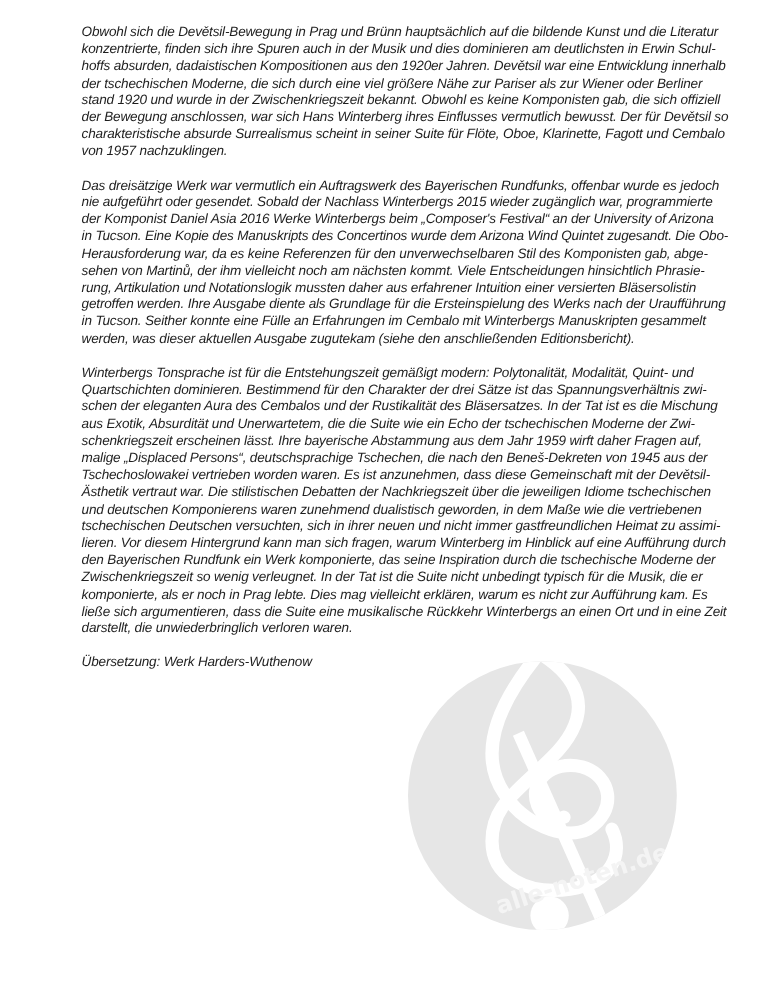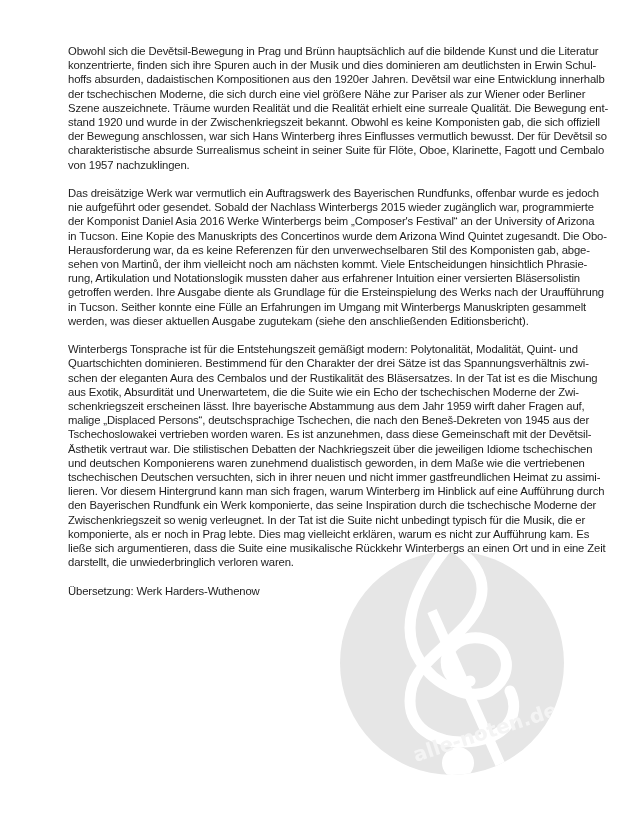--- a/index.html
+++ b/index.html
@@ -7,22 +7,22 @@
     width: 640px; height: 839px; background: #ffffff; position: relative; overflow: hidden;
     font-family: "Liberation Sans", "DejaVu Sans", sans-serif;
     color: #1e1e1e;
   }
   .watermark {
     position: absolute; left: 340px; top: 551px; width: 224px; height: 224px;
     border-radius: 50%; background: #e6e6e6; overflow: hidden;
   }
   .watermark svg { position: absolute; left: 0; top: 0; }
   .page {
-    position: absolute; left: 68px; top: 44px; width: 508px;
-    font-size: 11.3px; line-height: 14.2px; letter-spacing: -0.15px;
+    position: absolute; left: 68px; top: 20px; width: 508px;
+    font-size: 11.3px; line-height: 14.2px; letter-spacing: -0.15px; font-style: italic;
   }
   .para { margin: 0 0 14.2px 0; }
   .line { display: block; white-space: nowrap; text-align: justify; text-align-last: justify; }
   .line.last { text-align-last: left; }
   .sig .line { text-align-last: left; }
 </style>
 </head>
 <body>
 
 <div class="watermark">
@@ -34,36 +34,35 @@
     <text x="70" y="196" transform="rotate(-18 120 185)" font-family="DejaVu Sans, sans-serif" font-weight="bold" font-size="20" fill="#f4f4f4">alle-noten.de</text>
   </svg>
 </div>
 
 <div class="page">
   <div class="para">
     <span class="line">Obwohl sich die Devětsil-Bewegung in Prag und Brünn hauptsächlich auf die bildende Kunst und die Literatur</span>
     <span class="line">konzentrierte, finden sich ihre  Spuren auch in der Musik und dies dominieren am deutlichsten in Erwin Schul-</span>
     <span class="line">hoffs absurden, dadaistischen Kompositionen aus den 1920er Jahren. Devětsil war eine Entwicklung innerhalb</span>
     <span class="line">der tschechischen Moderne, die sich durch eine viel größere Nähe zur Pariser als zur Wiener oder Berliner</span>
-    <span class="line">Szene auszeichnete. Träume wurden Realität und die Realität erhielt eine surreale Qualität. Die Bewegung ent-</span>
     <span class="line">stand 1920 und wurde in der Zwischenkriegszeit bekannt. Obwohl es keine Komponisten gab, die sich offiziell</span>
     <span class="line">der Bewegung anschlossen, war sich Hans Winterberg ihres Einflusses vermutlich bewusst. Der für Devětsil so</span>
     <span class="line">charakteristische absurde Surrealismus scheint in seiner Suite für Flöte, Oboe, Klarinette, Fagott und Cembalo</span>
     <span class="line last">von 1957 nachzuklingen.</span>
   </div>
   <div class="para">
     <span class="line">Das dreisätzige Werk war vermutlich ein Auftragswerk des Bayerischen Rundfunks, offenbar wurde es jedoch</span>
     <span class="line">nie aufgeführt oder gesendet. Sobald der Nachlass Winterbergs 2015 wieder zugänglich war, programmierte</span>
     <span class="line">der Komponist Daniel Asia 2016 Werke Winterbergs beim „Composer's Festival“ an der University of Arizona</span>
     <span class="line">in Tucson.  Eine Kopie des Manuskripts des Concertinos wurde dem Arizona Wind Quintet zugesandt. Die Obo-</span>
     <span class="line">Herausforderung war, da es keine Referenzen für den unverwechselbaren Stil des Komponisten gab, abge-</span>
     <span class="line">sehen von Martinů, der ihm vielleicht noch am nächsten kommt. Viele Entscheidungen hinsichtlich Phrasie-</span>
     <span class="line">rung, Artikulation und Notationslogik mussten daher aus erfahrener Intuition einer versierten Bläsersolistin</span>
     <span class="line">getroffen werden. Ihre Ausgabe diente als Grundlage für die Ersteinspielung des Werks nach der Uraufführung</span>
-    <span class="line">in Tucson. Seither konnte eine Fülle an Erfahrungen im Umgang mit Winterbergs Manuskripten gesammelt</span>
+    <span class="line">in Tucson. Seither konnte eine Fülle an Erfahrungen im Cembalo mit Winterbergs Manuskripten gesammelt</span>
     <span class="line last">werden, was dieser aktuellen Ausgabe zugutekam (siehe den anschließenden Editionsbericht).</span>
   </div>
   <div class="para">
     <span class="line">Winterbergs Tonsprache ist für die Entstehungszeit gemäßigt modern: Polytonalität, Modalität, Quint- und</span>
     <span class="line">Quartschichten dominieren. Bestimmend für den Charakter der drei Sätze ist das Spannungsverhältnis zwi-</span>
     <span class="line">schen der eleganten Aura des Cembalos und der Rustikalität des Bläsersatzes. In der Tat ist es die Mischung</span>
     <span class="line">aus Exotik, Absurdität und Unerwartetem, die die Suite wie ein Echo der tschechischen Moderne der Zwi-</span>
     <span class="line">schenkriegszeit erscheinen lässt. Ihre bayerische Abstammung aus dem Jahr 1959 wirft daher Fragen auf,</span>
     <span class="line">malige „Displaced Persons“, deutschsprachige Tschechen, die nach den Beneš-Dekreten von 1945 aus der</span>
     <span class="line">Tschechoslowakei vertrieben worden waren. Es ist anzunehmen, dass diese Gemeinschaft mit der Devětsil-</span>

